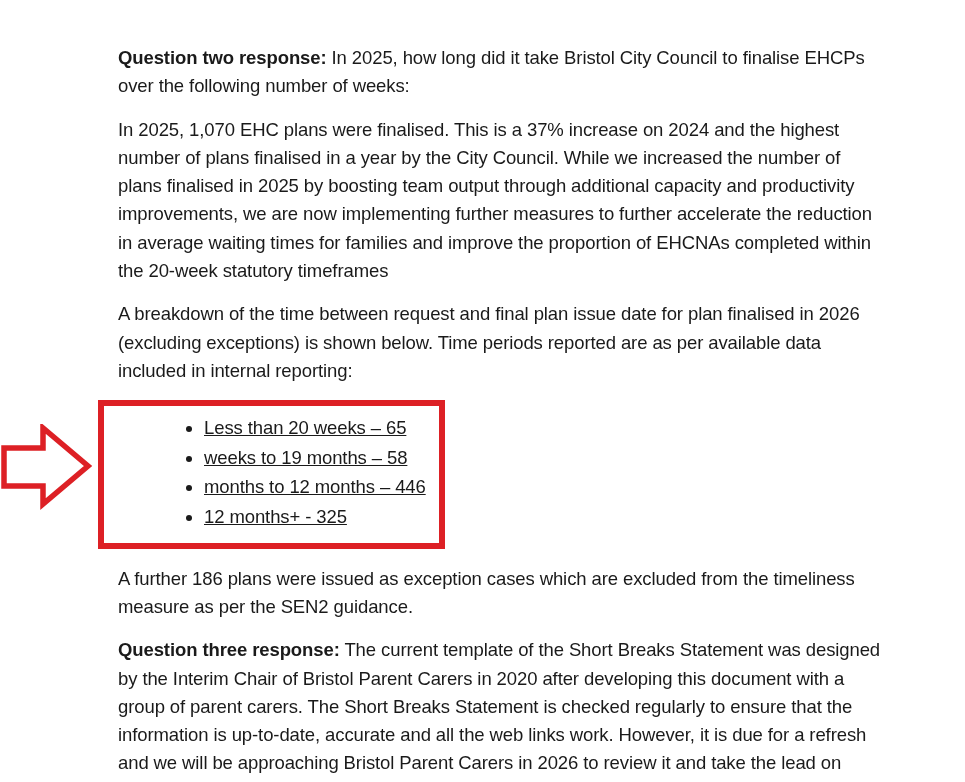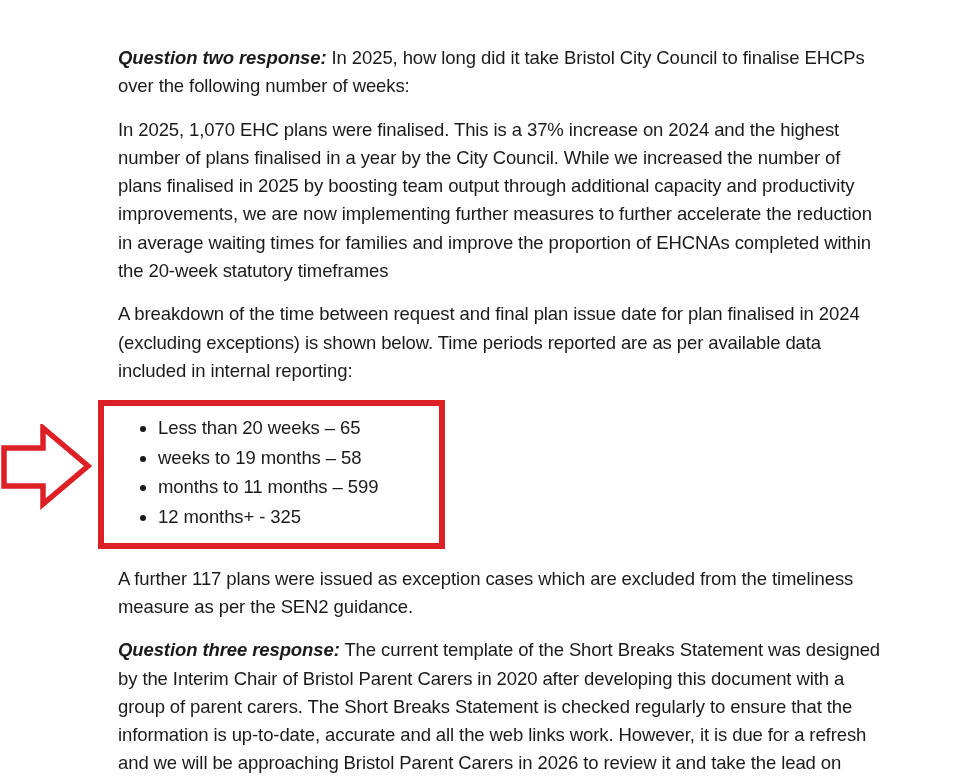--- a/index.html
+++ b/index.html
@@ -15,32 +15,33 @@
     overflow: hidden;
     padding: 44px 80px 0 118px;
     color: #1a1a1a;
   }
   .para {
     font-size: 18.5px;
     line-height: 28.3px;
     margin: 0 0 15px 0;
     letter-spacing: -0.1px;
   }
-  .para strong { font-weight: bold; font-style: italic; }
+  .para strong { font-weight: bold; }
   .highlight-box {
     width: 347px;
     margin: 7px 0 16px -20px;
     border: 6px solid var(--accent, #dd2025);
     padding: 7px 8px 11px 0;
     background: #ffffff;
   }
   .bullet-list {
     list-style: disc outside;
     margin: 0;
-    padding-left: 54px;
+    padding-left: 100px;
+    text-decoration: underline;
   }
   .bullet-list li {
     font-size: 18.5px;
     line-height: 29.6px;
     letter-spacing: -0.1px;
   }
   .annotation-arrow {
     position: absolute;
     left: 0;
     top: 424px;
@@ -56,32 +57,32 @@
 </style>
 </head>
 <body>
 
 <div class="page">
 
   <p class="para"><strong>Question two response:</strong><span> In 2025, how long did it take Bristol City Council to finalise EHCPs over the following number of weeks:</span></p>
 
   <p class="para">In 2025, 1,070 EHC plans were finalised. This is a 37% increase on 2024 and the highest number of plans finalised in a year by the City Council. While we increased the number of plans finalised in 2025 by boosting team output through additional capacity and productivity improvements, we are now implementing further measures to further accelerate the reduction in average waiting times for families and improve the proportion of EHCNAs completed within the 20-week statutory timeframes</p>
 
-  <p class="para">A breakdown of the time between request and final plan issue date for plan finalised in 2024 (excluding exceptions) is shown below. Time periods reported are as per available data included in internal reporting:</p>
+  <p class="para">A breakdown of the time between request and final plan issue date for plan finalised in 2026 (excluding exceptions) is shown below. Time periods reported are as per available data included in internal reporting:</p>
 
   <div class="highlight-box">
     <ul class="bullet-list">
       <li>Less than 20 weeks – 65</li>
       <li>weeks to 19 months – 58</li>
-      <li>months to 11 months – 599</li>
+      <li>months to 12 months – 446</li>
       <li>12 months+ - 325</li>
     </ul>
   </div>
 
-  <p class="para">A further 117 plans were issued as exception cases which are excluded from the timeliness measure as per the SEN2 guidance.</p>
+  <p class="para">A further 186 plans were issued as exception cases which are excluded from the timeliness measure as per the SEN2 guidance.</p>
 
   <p class="para"><strong>Question three response:</strong><span> The current template of the Short Breaks Statement was designed by the Interim Chair of Bristol Parent Carers in 2020 after developing this document with a group of parent carers.  The Short Breaks Statement is checked regularly to ensure that the information is up-to-date, accurate and all the web links work.  However, it is due for a refresh and we will be approaching Bristol Parent Carers in 2026 to review it and take the lead on coproducing a new document.</span></p>
 
   <svg class="annotation-arrow" viewBox="0 0 95 86" aria-hidden="true">
     <polygon points="4,24 43,24 43,4 88,42 43,80 43,62 4,62"></polygon>
   </svg>
 
 </div>
 
 </body></html>

